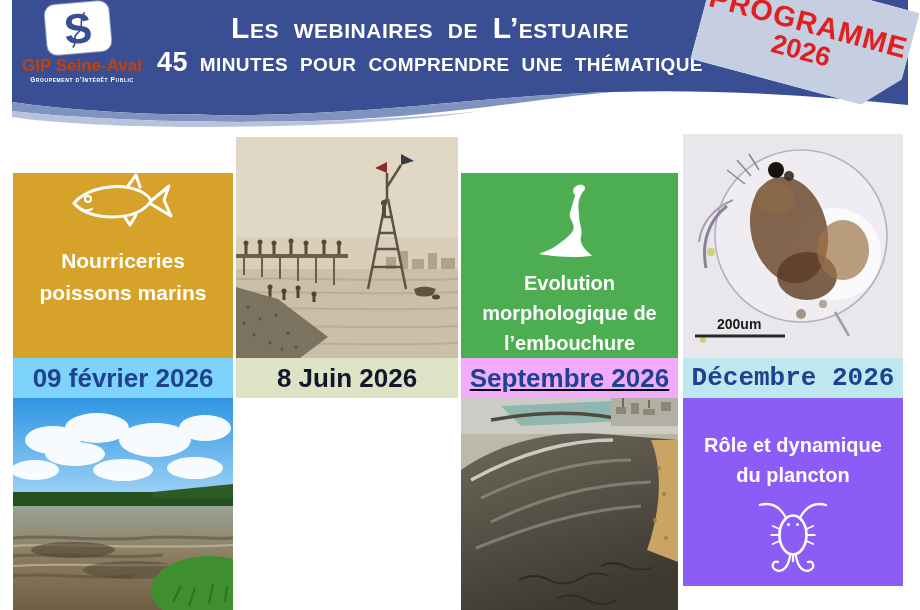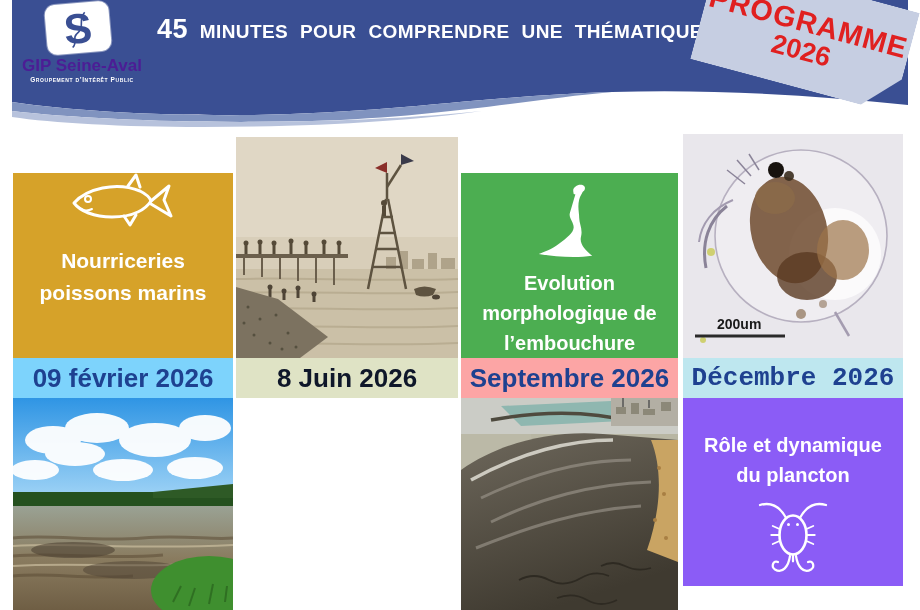--- a/index.html
+++ b/index.html
@@ -5,21 +5,21 @@
   html,body{margin:0;padding:0;background:#ffffff;}
   #page{position:relative;width:920px;height:610px;background:#ffffff;overflow:hidden;
         font-family:"Liberation Sans",sans-serif;}
 
   
   .header-bar{position:absolute;left:12px;top:0;width:896px;height:88px;z-index:1;}
   .header-wave{position:absolute;left:12px;top:87px;width:896px;height:40px;z-index:1;}
   .logo{position:absolute;left:16px;top:0;width:132px;z-index:3;text-align:center;}
   .logo-tile{position:absolute;left:30px;top:3px;width:64px;height:50px;background:#fff;
              border-radius:10px;transform:rotate(-5deg);box-shadow:0 0 0 1px rgba(255,255,255,.4);}
-  .logo-name{position:absolute;left:0;top:56px;width:132px;color:#4c1d95;font-size:17px;font-weight:bold;}
+  .logo-name{position:absolute;left:0;top:56px;width:132px;color:#c2410c;font-size:17px;font-weight:bold;}
   .logo-sub{position:absolute;left:0;top:76px;width:132px;color:#fff;font-size:6.5px;
             font-variant:small-caps;letter-spacing:.6px;font-weight:bold;}
   .titles{position:absolute;left:130px;top:11px;width:600px;text-align:center;z-index:2;color:#fff;}
   .main-title{font-size:30px;font-weight:bold;font-variant:small-caps;letter-spacing:.5px;word-spacing:6px;line-height:1.1;}
   .sub-title{font-size:27px;font-weight:bold;font-variant:small-caps;letter-spacing:.4px;word-spacing:4px;margin-top:3px;}
   .badge{position:absolute;left:700px;top:-16px;width:210px;height:104px;z-index:5;
          transform:rotate(15deg);clip-path:polygon(0 34%,12% 0,100% 0,100% 66%,84% 100%,0 100%);
          display:flex;flex-direction:column;align-items:center;justify-content:center;line-height:1.05;}
   .badge-l1{font-size:29px;font-weight:bold;letter-spacing:1px;}
   .badge-l2{font-size:27px;font-weight:bold;}
@@ -51,20 +51,21 @@
       <svg width="64" height="50" viewBox="0 0 64 50">
         <text x="32" y="40" text-anchor="middle" font-size="42" font-weight="bold" fill="#3A4F93">S</text>
         <path d="M40,10 C32,18 40,24 30,31 C25,35 31,39 25,44" stroke="#3A4F93" stroke-width="1.6" fill="none"></path>
       </svg>
     </div>
     <div class="logo-name">GIP Seine-Aval</div>
     <div class="logo-sub">Groupement d’Intérêt Public</div>
   </div>
 
   <div class="titles">
+    <div class="main-title">Les webinaires de L’estuaire</div>
     <div class="sub-title">45 minutes pour comprendre une thématique</div>
   </div>
 
   <div class="badge" style="background-color: rgb(198, 206, 226);">
     <div class="badge-l1" style="color: rgb(224, 32, 32);">PROGRAMME</div>
     <div class="badge-l2" style="color: rgb(224, 32, 32);">2026</div>
   </div>
 
   <div class="col" style="left:13px;top:0;width:220px;height:610px;">
     <div class="topic-card" style="top: 173px; height: 185px; box-sizing: border-box; background-color: rgb(214, 162, 41);">
@@ -223,21 +224,21 @@
   <div class="col" style="left:461px;top:0;width:217px;height:610px;">
     <div class="topic-card" style="top: 173px; height: 185px; padding-top: 10px; box-sizing: border-box; background-color: rgb(76, 174, 81);">
       <svg width="84" height="84" viewBox="0 0 84 88">
         <path fill="#fff" d="M48,12 C46,18 44,26 42,32 C40,38 46,42 46,48 C46,54 38,60 30,66
           C22,72 14,75 8,77 C26,80 48,82 66,79 C58,72 52,66 54,58 C56,50 52,44 52,38
           C52,32 50,26 52,18 C53,14 55,12 56,9 C58,5 52,2 48,4 C44,6 46,10 48,12 Z"></path>
         <path fill="#fff" d="M48,4 C52,0 60,2 58,7 C57,10 52,10 50,13 L46,12 C45,8 46,6 48,4 Z"></path>
       </svg>
       <div class="topic-label" style="margin-top:4px;padding:0 18px;font-size:20px;">Evolution morphologique de l’embouchure</div>
     </div>
-    <div class="date-banner" style="background-color: #fca5a5;">
+    <div class="date-banner" style="background-color: #f0abfc; text-decoration: underline;">
       <span style="color: rgb(30, 65, 144);">Septembre 2026</span>
     </div>
     <svg class="photo" style="top:398px;height:212px;" viewBox="0 0 217 212" preserveAspectRatio="none">
       <defs>
         <linearGradient id="mud3" x1="0" y1="0" x2="0.4" y2="1">
           <stop offset="0" stop-color="#6E685C"></stop>
             <stop offset="1" stop-color="#3F3A30"></stop>
         </linearGradient>
       </defs>
       <rect x="0" y="0" width="217" height="212" fill="#B8B6A3"></rect>

